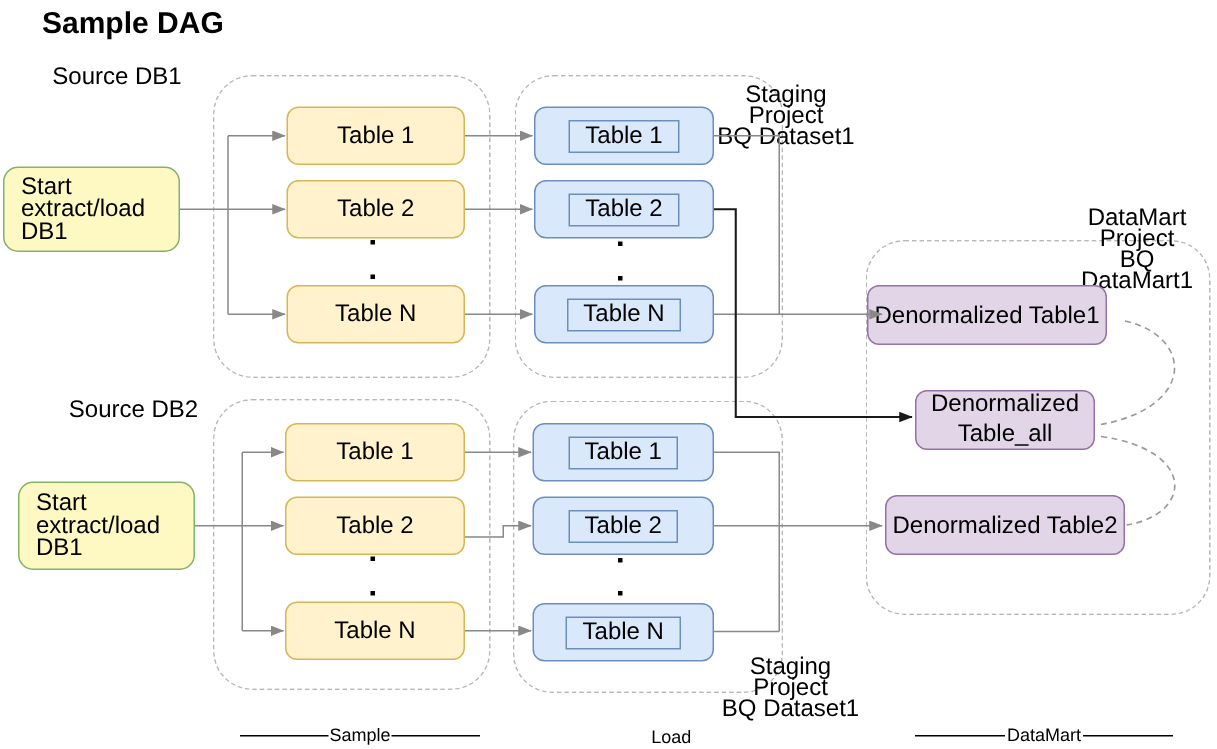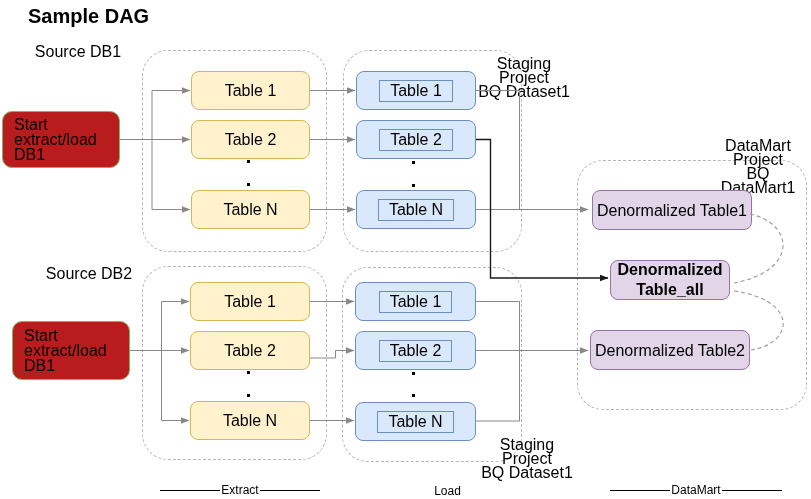--- a/index.html
+++ b/index.html
@@ -8,30 +8,30 @@
     font-family:"Liberation Sans","DejaVu Sans",sans-serif;color:#000;overflow:hidden;
   }
   .title{position:absolute;left:28px;top:5px;font-size:20px;font-weight:bold;}
   .float-label{position:absolute;font-size:16px;line-height:14px;text-align:center;}
   .dashed-box{position:absolute;border:1px dashed #b7b7b7;border-radius:26px;background:transparent;}
   .node{
     position:absolute;border-radius:8px;border:1px solid;
     display:flex;align-items:center;justify-content:center;
     font-size:16px;line-height:15px;text-align:center;box-sizing:border-box;
   }
-  .node.green{background:#b91c1c;border-color:#82B366;border-radius:10px;
+  .node.green{background:#fef9c3;border-color:#82B366;border-radius:10px;
     justify-content:flex-start;text-align:left;padding-left:11px;}
   .node.yellow{background:#FFF2CC;border-color:#D6B656;}
   .node.blue{background:#DAE8FC;border-color:#6C8EBF;}
   .node.purple{background:#E1D5E7;border-color:#9673A6;}
   .inner-rect{
     border:1px solid #6C8EBF;box-sizing:border-box;
     min-width:62px;height:22px;line-height:20px;padding:0 10px;text-align:center;
   }
-  .two-line{line-height:20px;font-weight:bold;}
+  .two-line{line-height:20px;}
   .dot{position:absolute;width:3px;height:3px;background:#000;}
   .legend{position:absolute;display:flex;align-items:center;font-size:12px;height:14px;}
   .legend .rule{flex:1;height:0;border-top:1px solid #000;}
   .legend .lbl{padding:0 1px;white-space:nowrap;}
   svg.overlay{position:absolute;left:0;top:0;pointer-events:none;}
 </style>
 </head>
 <body>
 
 <div class="canvas">
@@ -104,21 +104,21 @@
   <div class="node blue" style="left:355px;top:282px;width:121px;height:39px;">
       <span class="inner-rect">Table 1</span>
     </div>
   <div class="node blue" style="left:355px;top:331px;width:121px;height:39px;">
       <span class="inner-rect">Table 2</span>
     </div>
   <div class="node blue" style="left:355px;top:402px;width:121px;height:39px;">
       <span class="inner-rect">Table N</span>
     </div>
 
-  <div class="node purple" style="left:592px;top:190px;width:160px;height:40px;">
+  <div class="node purple" style="left:578px;top:190px;width:160px;height:40px;">
       <span>Denormalized Table1</span>
     </div>
   <div class="node purple" style="left:610px;top:260px;width:120px;height:40px;">
     <div class="two-line">
       <span>Denormalized</span><br><span>Table_all</span>
     </div>
   </div>
   <div class="node purple" style="left:590px;top:330px;width:160px;height:40px;">
       <span>Denormalized Table2</span>
     </div>
@@ -127,21 +127,21 @@
   <div class="dot" style="left:247px;top:183px;"></div>
   <div class="dot" style="left:412px;top:161px;"></div>
   <div class="dot" style="left:412px;top:184px;"></div>
   <div class="dot" style="left:247px;top:371px;"></div>
   <div class="dot" style="left:247px;top:394px;"></div>
   <div class="dot" style="left:412px;top:372px;"></div>
   <div class="dot" style="left:412px;top:394px;"></div>
 
   <div class="legend" style="left:160px;top:483px;width:160px;">
     <span class="rule"></span>
-    <span class="lbl">Extract</span>
+    <span class="lbl">Sample</span>
     <span class="rule"></span>
   </div>
   <div class="legend" style="left:363px;top:483px;width:169px;flex-direction:column;">
     <span class="rule"></span>
     <span class="lbl">Load</span>
     <span class="rule"></span>
   </div>
   <div class="legend" style="left:610px;top:483px;width:172px;">
     <span class="rule"></span>
     <span class="lbl">DataMart</span>

